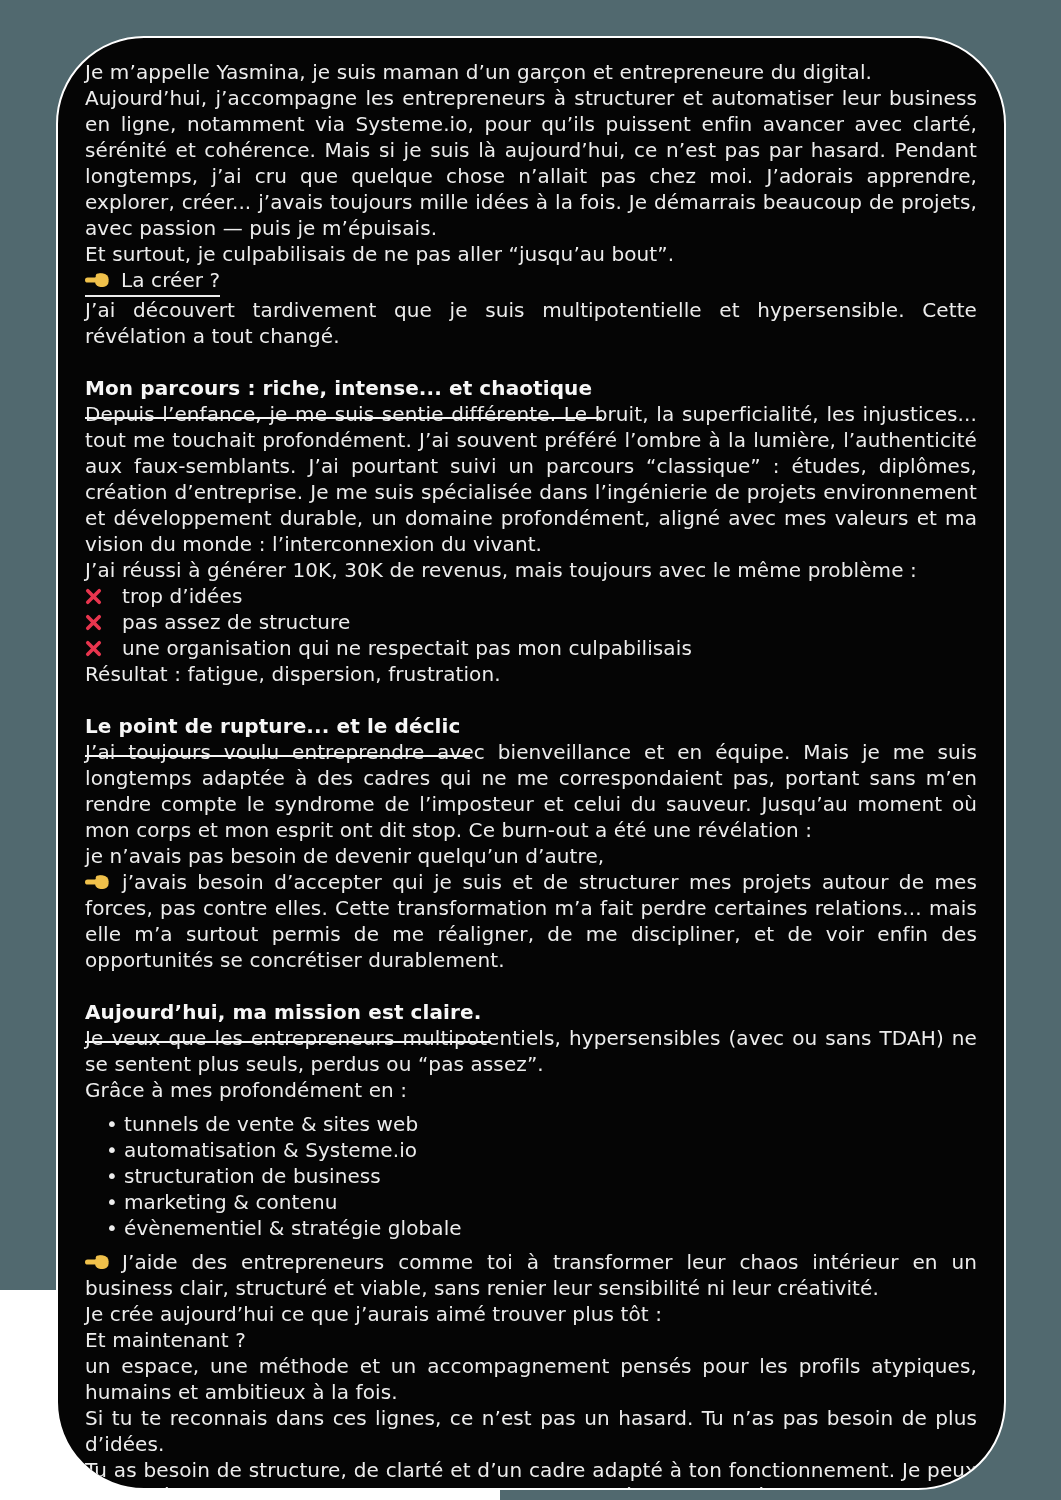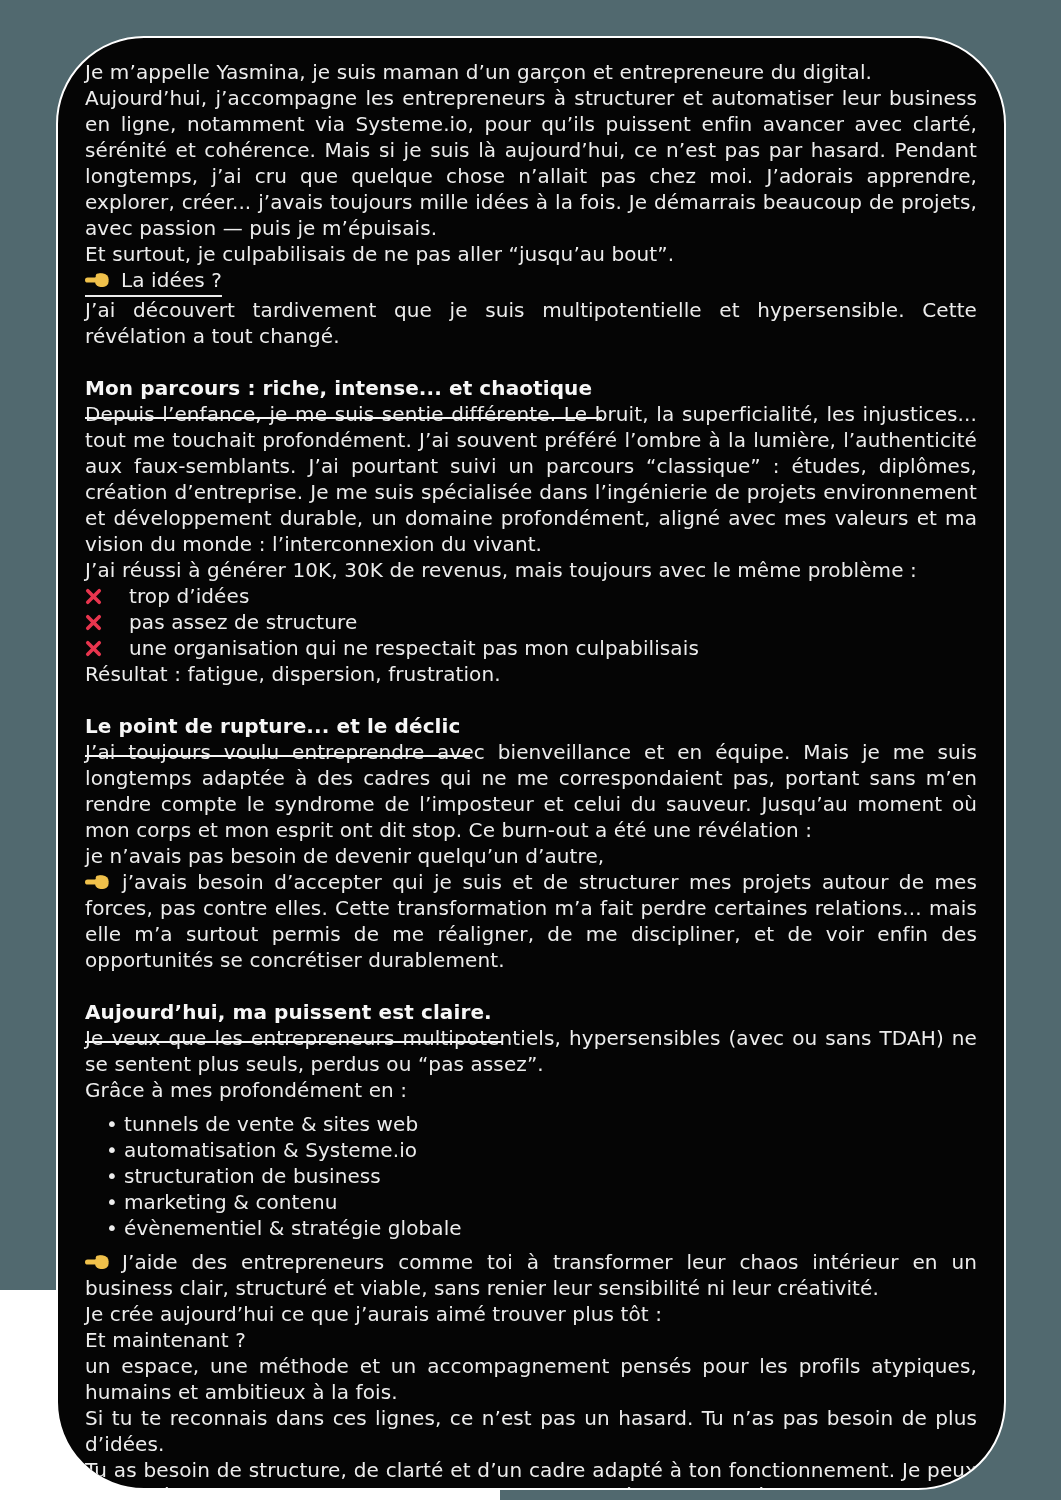--- a/index.html
+++ b/index.html
@@ -72,21 +72,21 @@
     display:inline-block;
     width:28px;height:18px;
     margin-right:9px;
     vertical-align:-2px;
     color:var(--hand-yellow);
   }
   .hand-inline svg{display:block;}
   .row{
     display:flex;
     align-items:center;
-    gap:27px;
+    gap:20px;
     line-height:26px;
   }
   .bullet-list{
     margin:8px;padding:0;
     list-style:none;
   }
   .bullet-list li{
     padding-left:31px;
     position:relative;
     line-height:26px;
@@ -111,21 +111,21 @@
         <div><span class="underlined-lead">
             <span class="icon icon-hand">
               <svg width="28" height="18" viewBox="0 0 28 18">
                 <g fill="currentColor">
                   <rect x="0" y="6.4" width="16" height="5.2" rx="2.6"></rect>
                   <rect x="10" y="2.6" width="13.6" height="13.4" rx="5.6"></rect>
                   <ellipse cx="15" cy="4.6" rx="4.2" ry="2.4"></ellipse>
                 </g>
               </svg>
             </span>
-            <span>La idées ?</span>
+            <span>La créer ?</span>
           </span></div>
         <div class="para">J’ai découvert tardivement que je suis multipotentielle et hypersensible. Cette révélation a tout changé.</div>
         <div class="spacer"></div>
         <div class="heading-row"><span class="heading">Mon parcours : riche, intense... et chaotique</span></div>
         <div class="para">Depuis l’enfance, je me suis sentie différente. Le bruit, la superficialité, les injustices... tout me touchait profondément. J’ai souvent préféré l’ombre à la lumière, l’authenticité aux faux-semblants. J’ai pourtant suivi un parcours “classique” : études, diplômes, création d’entreprise. Je me suis spécialisée dans l’ingénierie de projets environnement et développement durable, un domaine profondément, aligné avec mes valeurs et ma vision du monde : l’interconnexion du vivant.</div>
         <div class="para">J’ai réussi à générer 10K, 30K de revenus, mais toujours avec le même problème :</div>
         <div class="row">
           <span class="icon icon-x">
             <svg width="17" height="17" viewBox="0 0 16 16">
               <path stroke="currentColor" stroke-width="3.4" stroke-linecap="round" fill="none" d="M2.6 2.6 L13.4 13.4 M13.4 2.6 L2.6 13.4"></path>
@@ -155,21 +155,21 @@
         <div class="para">J’ai toujours voulu entreprendre avec bienveillance et en équipe. Mais je me suis longtemps adaptée à des cadres qui ne me correspondaient pas, portant sans m’en rendre compte le syndrome de l’imposteur et celui du sauveur. Jusqu’au moment où mon corps et mon esprit ont dit stop. Ce burn-out a été une révélation :</div>
         <div class="para">je n’avais pas besoin de devenir quelqu’un d’autre,</div>
         <div class="para"><span class="hand-inline icon-hand"><svg width="28" height="18" viewBox="0 0 28 18">
               <g fill="currentColor">
                 <rect x="0" y="6.4" width="16" height="5.2" rx="2.6"></rect>
                 <rect x="10" y="2.6" width="13.6" height="13.4" rx="5.6"></rect>
                 <ellipse cx="15" cy="4.6" rx="4.2" ry="2.4"></ellipse>
               </g>
             </svg></span><span>j’avais besoin d’accepter qui je suis et de structurer mes projets autour de mes forces, pas contre elles. Cette transformation m’a fait perdre certaines relations... mais elle m’a surtout permis de me réaligner, de me discipliner, et de voir enfin des opportunités se concrétiser durablement.</span></div>
         <div class="spacer"></div>
-        <div class="heading-row"><span class="heading">Aujourd’hui, ma puissent est claire.</span></div>
+        <div class="heading-row"><span class="heading">Aujourd’hui, ma mission est claire.</span></div>
         <div class="para">Je veux que les entrepreneurs multipotentiels, hypersensibles (avec ou sans TDAH) ne se sentent plus seuls, perdus ou “pas assez”.</div>
         <div class="para">Grâce à mes profondément en :</div>
         <ul class="bullet-list">
           <li>tunnels de vente &amp; sites web</li>
           <li>automatisation &amp; Systeme.io</li>
           <li>structuration de business</li>
           <li>marketing &amp; contenu</li>
           <li>évènementiel &amp; stratégie globale</li>
         </ul>
         <div class="para"><span class="hand-inline icon-hand"><svg width="28" height="18" viewBox="0 0 28 18">

